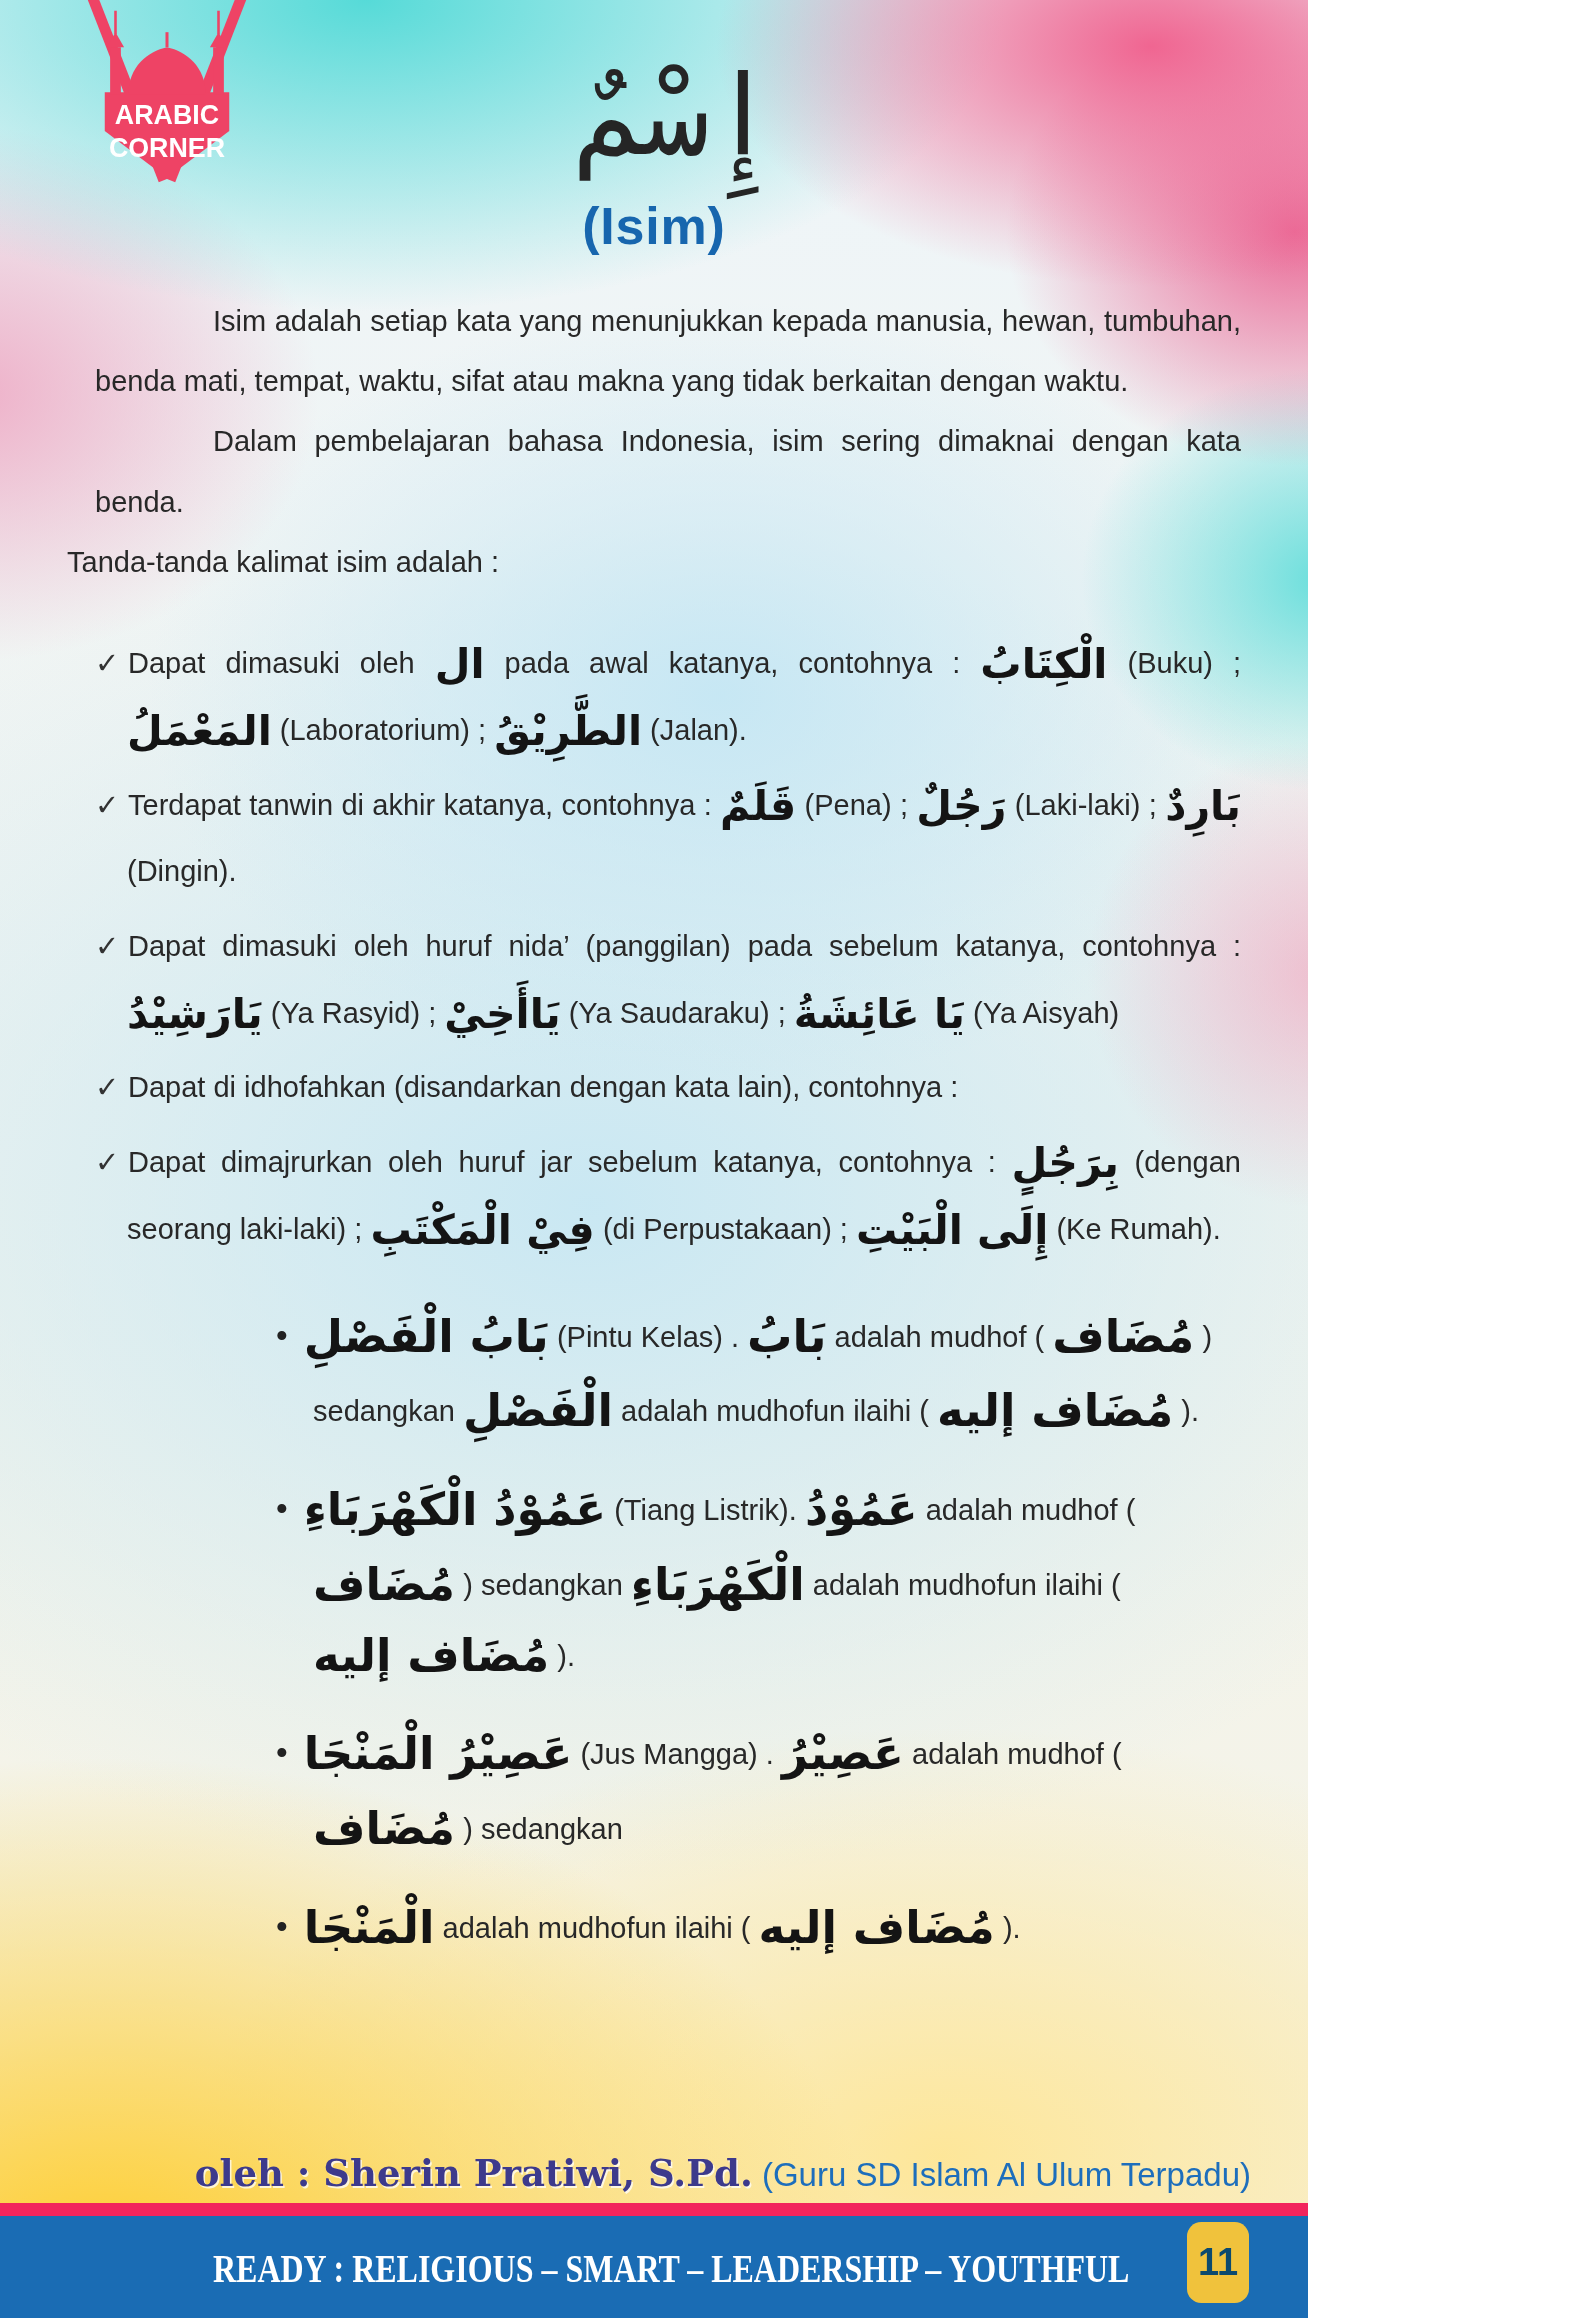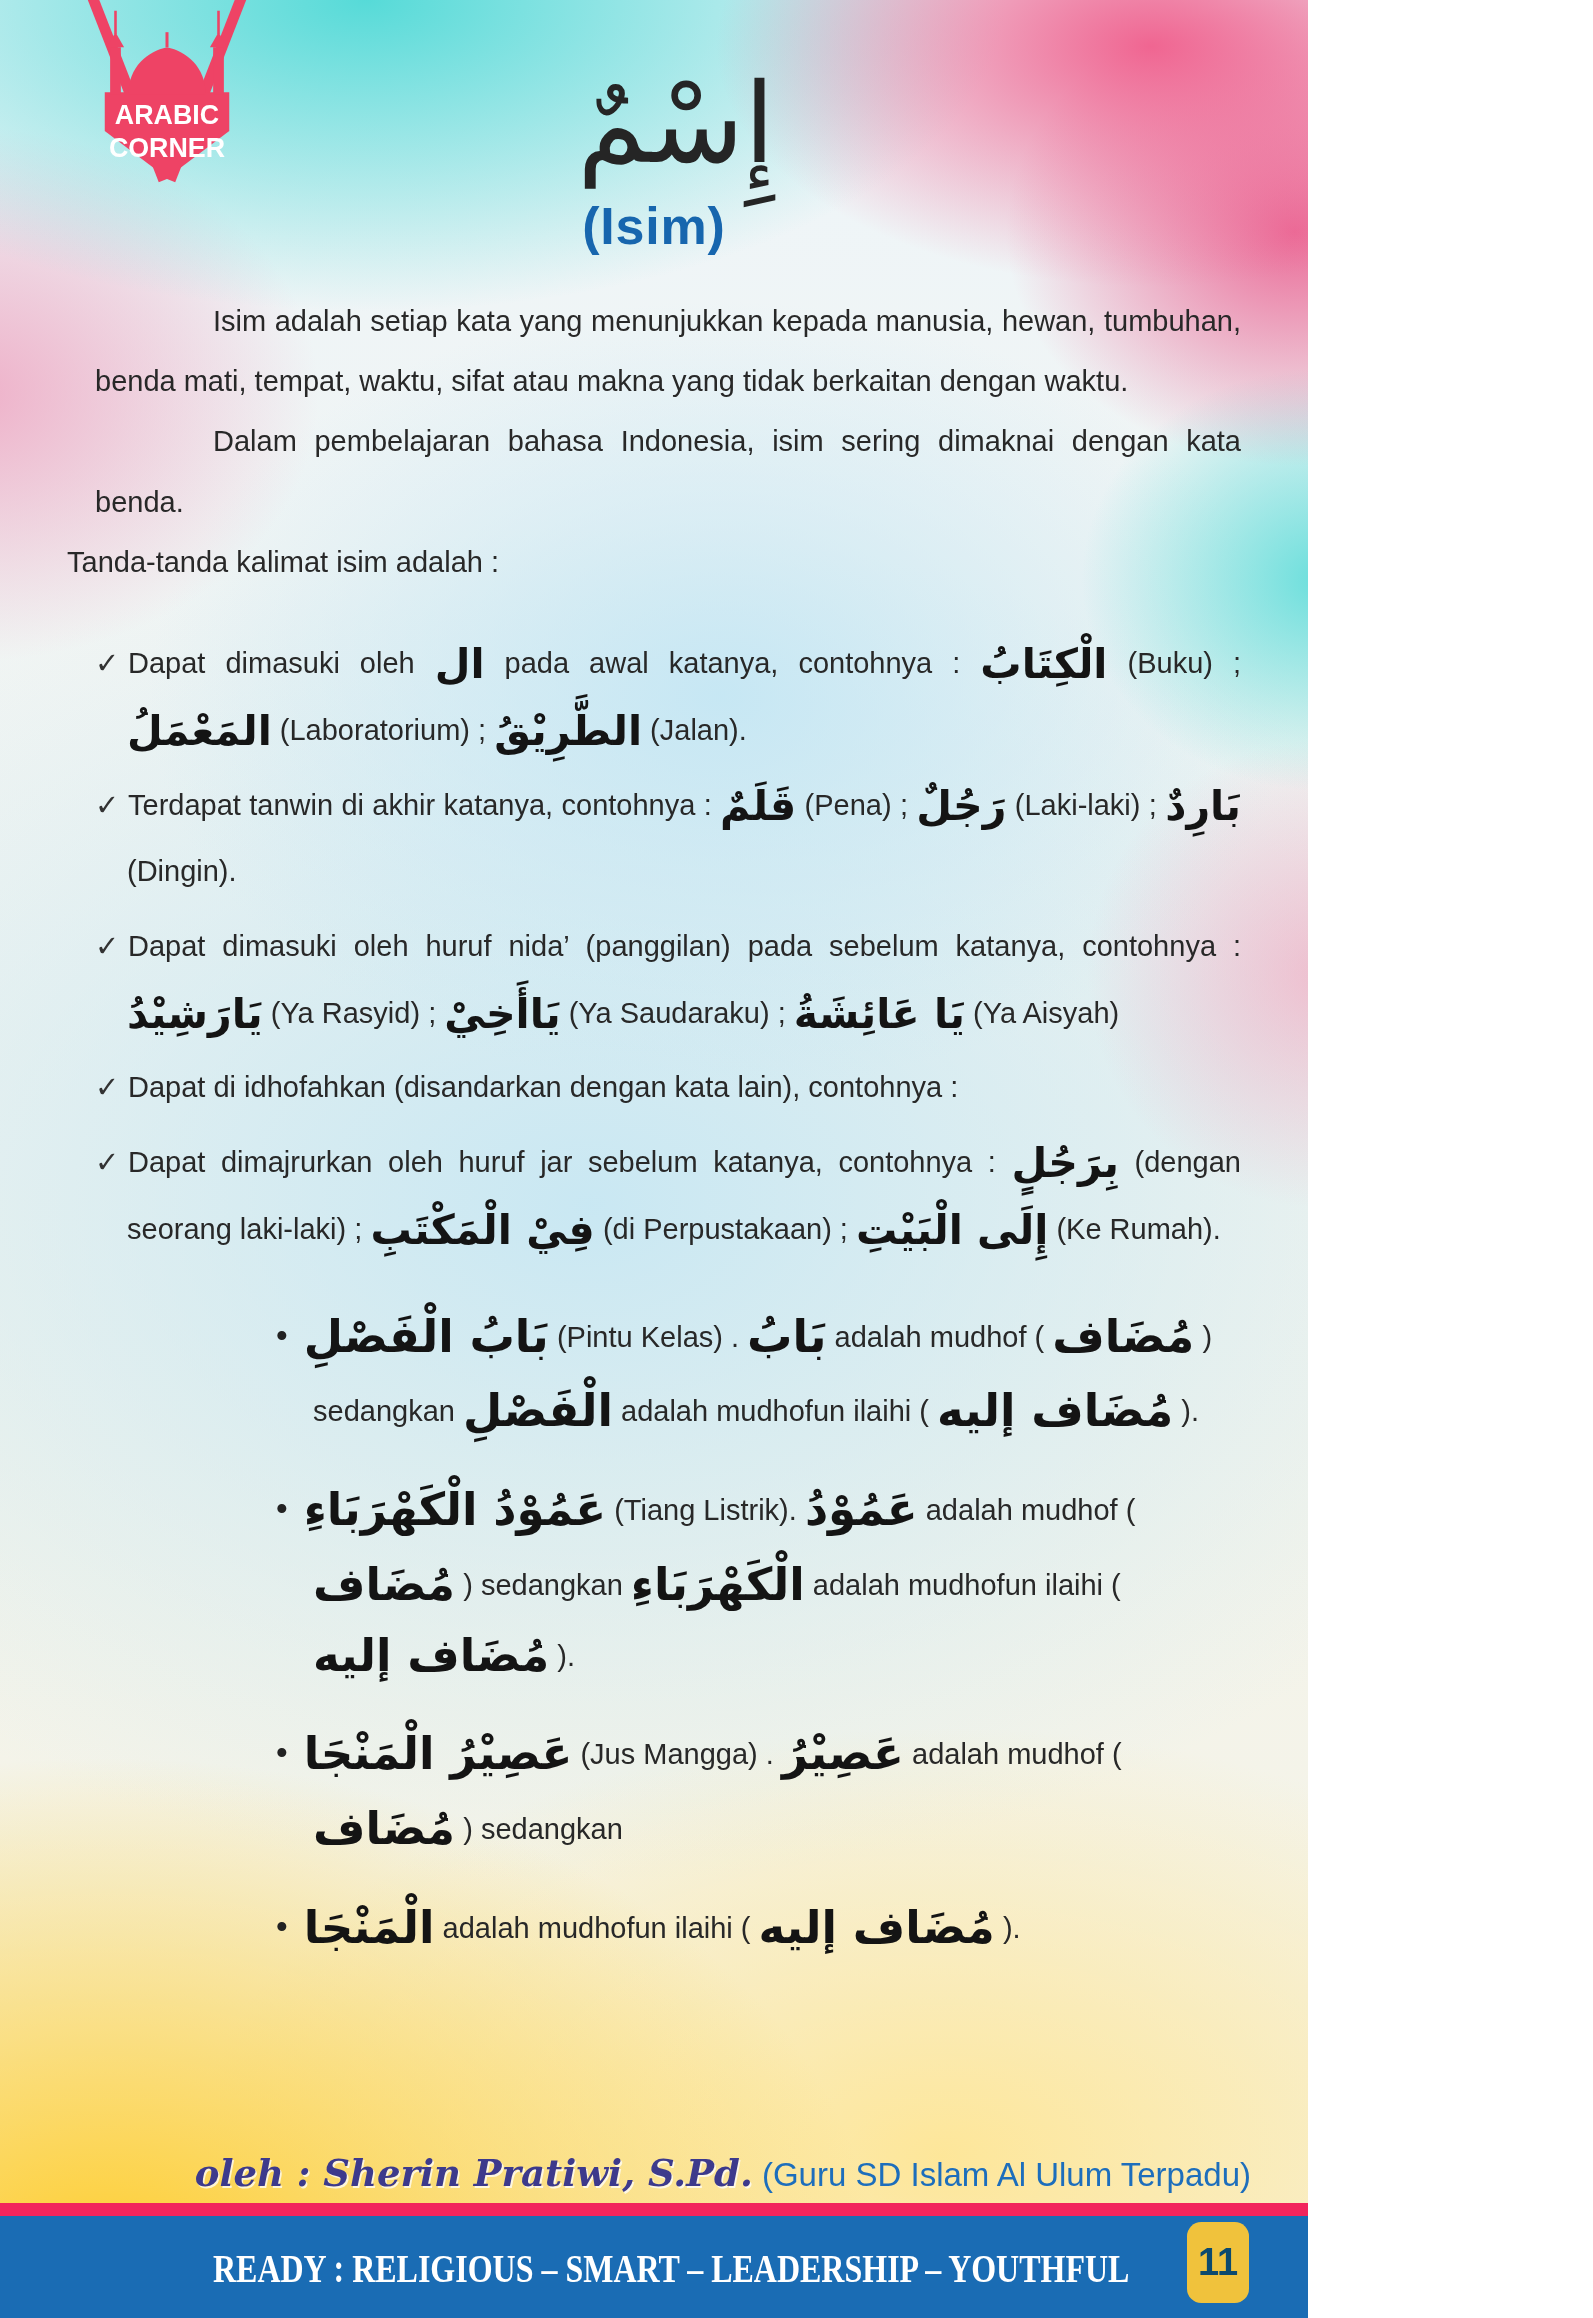--- a/index.html
+++ b/index.html
@@ -25,21 +25,21 @@
       linear-gradient(#eef5f9, #f6f3e4);
   }
 
   
   .logo { position:absolute; left:56px; top:0; width:222px; height:191px; }
   .logo svg { width:100%; height:100%; display:block; }
 
   
   .heading { padding-top:56px; text-align:center; }
   .title-arabic {
-    font-family:Liberation Serif, serif;
+    font-family:Liberation Mono, monospace;
     font-size:111px; line-height:1.25; color:#252525;
     direction:rtl; unicode-bidi:isolate;padding-left:44px;
   }
   .title-latin {
     margin-top:1px;
     font-family:Liberation Sans, sans-serif;
     font-weight:bold; font-size:52px; color:#1766ae;
     letter-spacing:0.8px;
   }
 
@@ -74,21 +74,21 @@
   .mud-item .ar { font-size:1.56em; }
   .bullet-mark { display:inline-block; text-indent:0; font-size:1.15em; margin-right:16px; color:#222; }
 
   
   .credit {
     position:absolute; right:57px; bottom:124px;
     white-space:nowrap;
   }
   .credit .author {
     font-family:"DejaVu Serif", serif;
-    font-style:italic; font-weight:bold;
+    font-weight:bold;
     font-size:37px; color:#3d3a8c;
     text-shadow:1.6px 1.6px 0 rgba(255,255,255,.75);
   }
   .credit .role {
     font-size:33px; color:#1d6ebc; font-weight:500;
   }
 
   .stripe-red {
     position:absolute; left:0; bottom:103px;
     width:100%; height:13.5px; background:#f2255c;

